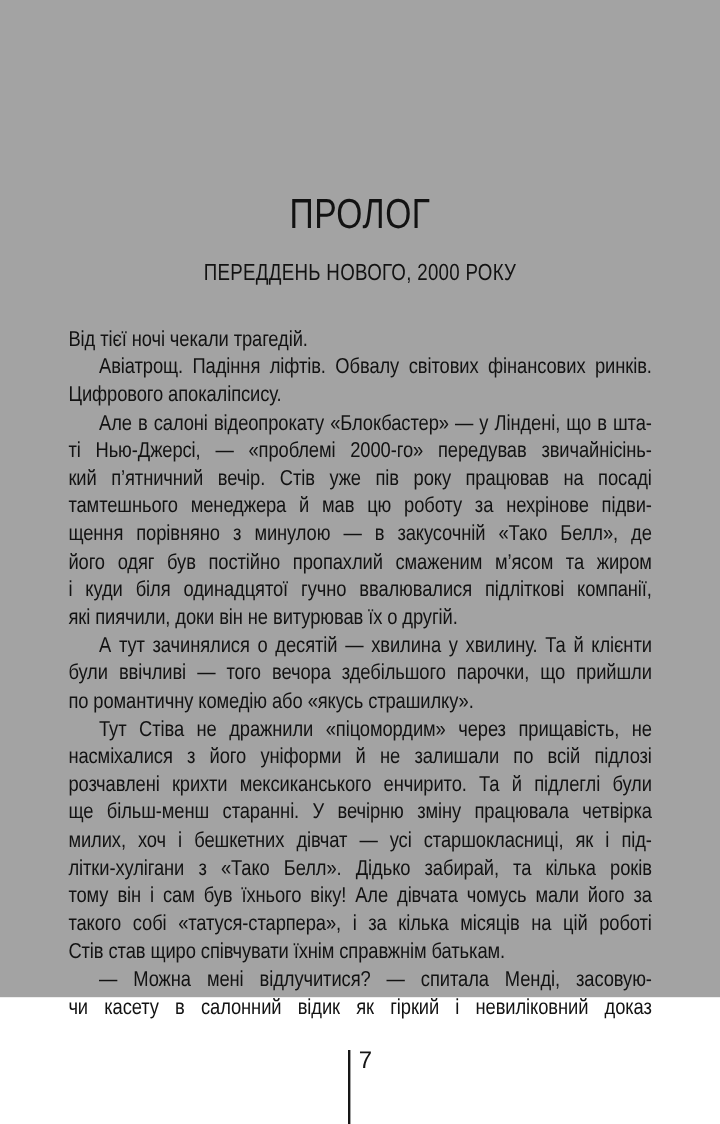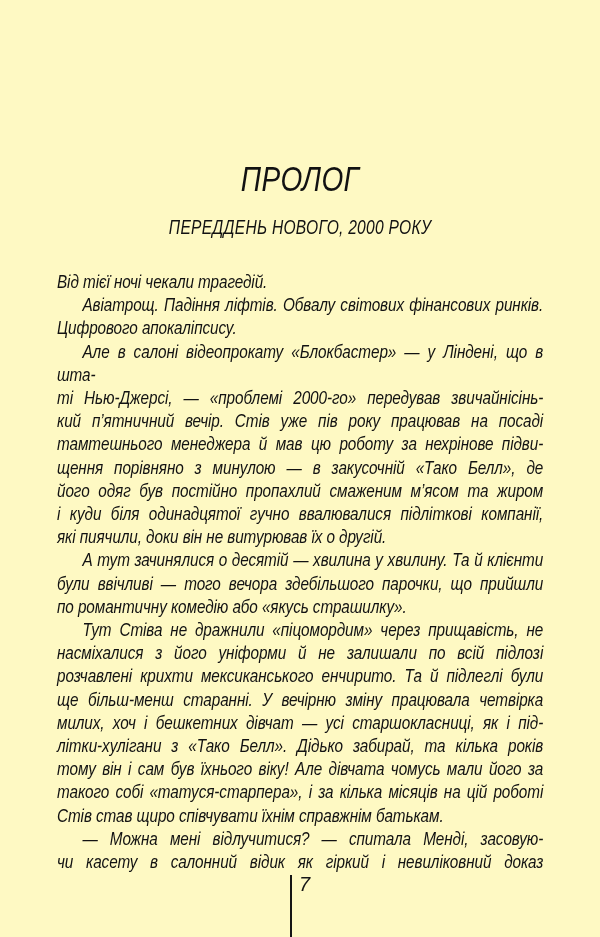--- a/index.html
+++ b/index.html
@@ -8,23 +8,22 @@
     width: 600px;
     height: 937px;
     background: #ffffff;
     font-family: "Liberation Sans", sans-serif;
     color: #121212;
     overflow: hidden;
   }
   .page {
     position: relative;
     width: 600px;
-    height: 937px;
-    background: #fef9c3;
-    font-style: italic;
+    height: 831px;
+    background: #a3a3a3;
   }
   .chapter-heading {
     position: absolute;
     left: 57px;
     width: 486px;
     top: 160px;
     margin: 0;
     font-size: 35px;
     line-height: 38px;
     font-weight: 500;

